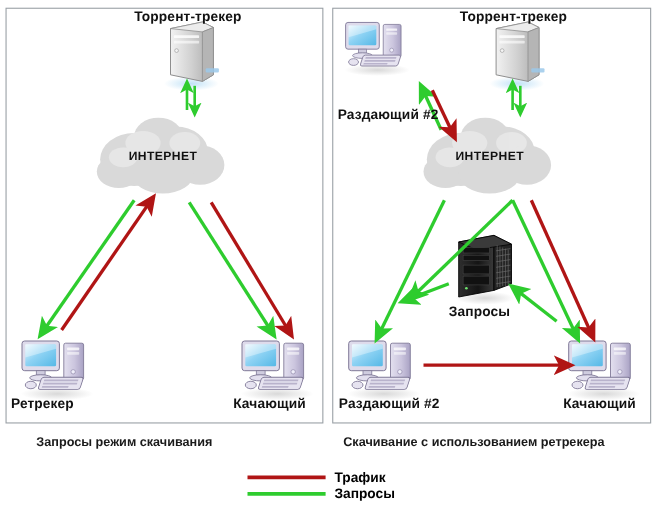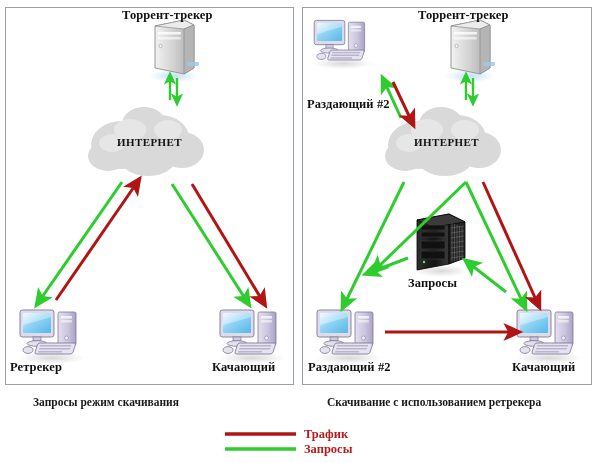--- a/index.html
+++ b/index.html
@@ -1,26 +1,26 @@
 <!DOCTYPE html>
 <html><head>
 <meta charset="utf-8">
 <style>
   html,body{margin:0;padding:0;background:#ffffff;}
   body{width:600px;height:463px;position:relative;overflow:hidden;
        font-family:"Liberation Sans","DejaVu Sans",sans-serif;}
-  .stage{position:absolute;left:0;top:0;width:600px;height:421px;font-family:Liberation Serif, serif;}
+  .stage{position:absolute;left:0;top:0;width:600px;height:421px;}
   .panel{position:absolute;border:1px solid #9aa0a6;background:#ffffff;box-sizing:border-box;}
   #panel-left{left:5px;top:7px;width:289px;height:378px;}
   #panel-right{left:302px;top:7px;width:290px;height:378px;}
   .lbl{position:absolute;font-weight:bold;color:#111111;white-space:nowrap;
        letter-spacing:.1px;}
   .caption{position:absolute;font-size:11.5px;font-weight:bold;color:#1a1a1a;white-space:nowrap;}
   svg.layer{position:absolute;left:0;top:0;width:600px;height:463px;pointer-events:none;}
-  .legend-text{position:absolute;font-size:12.5px;font-weight:bold;color:#b91c1c;white-space:nowrap;}
+  .legend-text{position:absolute;font-size:12.5px;font-weight:bold;color:#000000;white-space:nowrap;}
 </style>
 </head>
 <body>
 
 <div class="stage">
 
   <div class="panel" id="panel-left"></div>
   <div class="panel" id="panel-right"></div>
 
   <svg class="layer" viewBox="0 0 600 463">
@@ -205,18 +205,18 @@
   <div class="lbl" style="left:212px;top:360px;font-size:12.5px;">Качающий</div>
 
   <div class="lbl" style="left:307px;top:64px;font-size:12.5px;margin-top:33px;">Раздающий  #2</div>
   <div class="lbl" style="left:418px;top:8px;font-size:12.5px;">Торрент-трекер</div>
   <div class="lbl" style="left:414px;top:136px;font-size:11px;letter-spacing:.4px;">ИНТЕРНЕТ</div>
   <div class="lbl" style="left:408px;top:276px;font-size:12.5px;">Запросы</div>
   <div class="lbl" style="left:308px;top:360px;font-size:12.5px;">Раздающий  #2</div>
   <div class="lbl" style="left:512px;top:360px;font-size:12.5px;">Качающий</div>
 
   <div class="caption" style="left:33px;top:396px;">Запросы режим скачивания</div>
-  <div class="caption" style="left:327px;top:396px;">Скачивание с использованием ретрекера</div>
+  <div class="caption" style="left:312px;top:396px;">Скачивание с использованием ретрекера</div>
 
   <div class="legend-text" style="left:304px;top:427px;">Трафик</div>
   <div class="legend-text" style="left:304px;top:442px;">Запросы</div>
 
 </div>
 
 </body></html>

